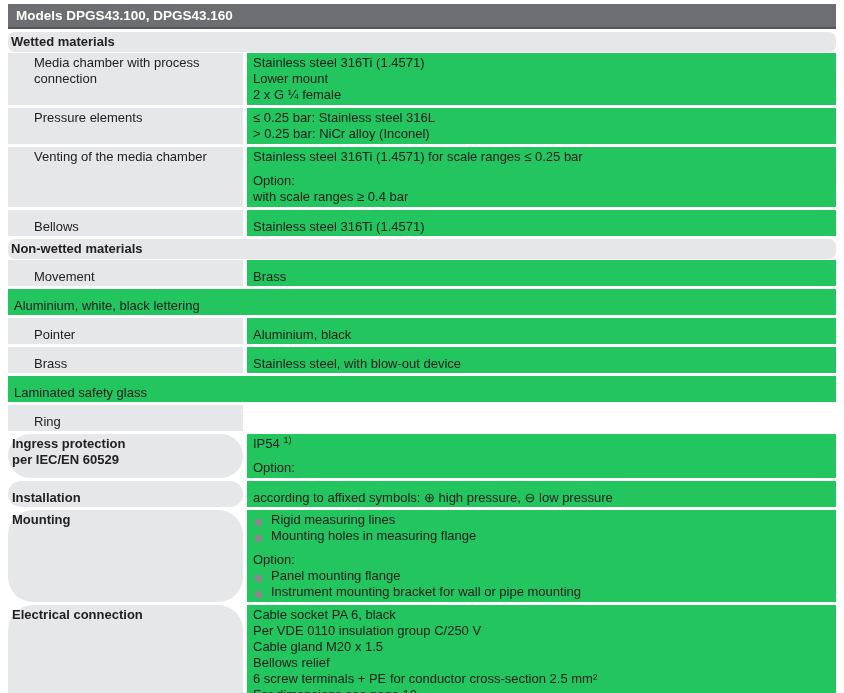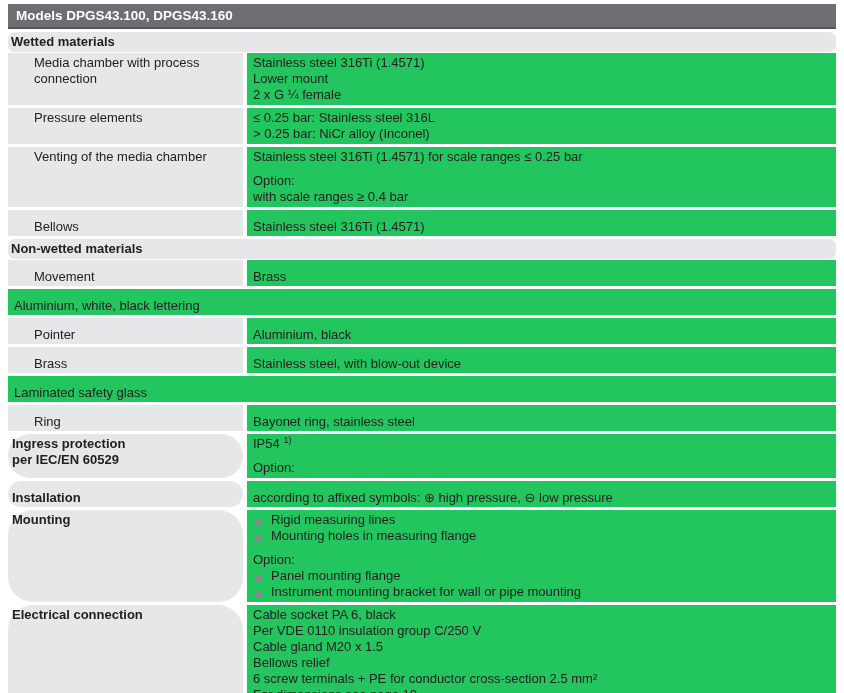--- a/index.html
+++ b/index.html
@@ -128,21 +128,20 @@
     <div class="label-col">Brass</div>
     <div class="value-col">Stainless steel, with blow-out device</div>
   </div>
 
   <div class="row single">
     <div class="value-col">Laminated safety glass</div>
   </div>
 
   <div class="row single">
     <div class="label-col">Ring</div>
-    <div class="value-col">Bayonet ring, stainless steel</div>
   </div>
 
   <div class="row">
     <div class="label-col toplevel">
       <div>Ingress protection</div>
       <div>per IEC/EN 60529</div>
     </div>
     <div class="value-col">
       <div><span>IP54</span> <sup>1)</sup></div>
       <div class="para-gap"></div>

